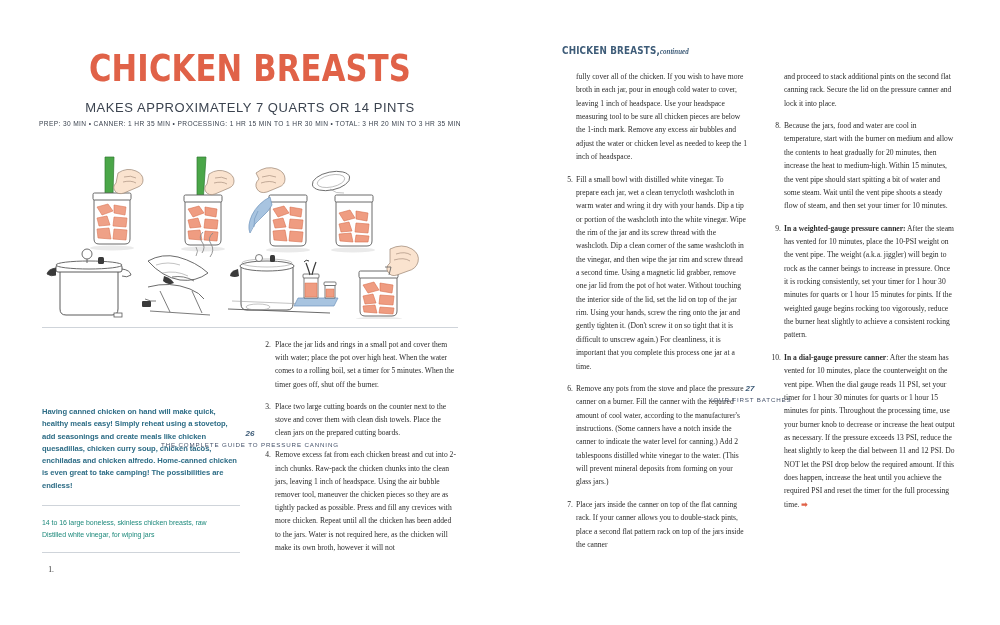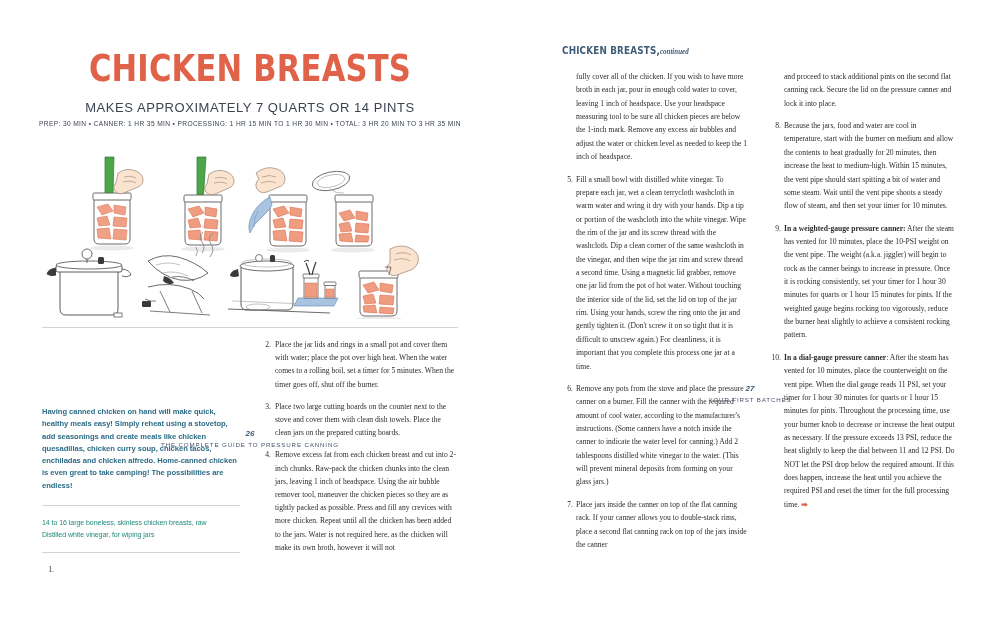--- a/index.html
+++ b/index.html
@@ -425,21 +425,21 @@
           <li>
             <span class="num">5.</span>
             <span>Fill a small bowl with distilled white vinegar. To prepare each jar, wet a clean terrycloth washcloth in warm water and wring it dry with your hands. Dip a tip or portion of the washcloth into the white vinegar. Wipe the rim of the jar and its screw thread with the washcloth. Dip a clean corner of the same washcloth in the vinegar, and then wipe the jar rim and screw thread a second time. Using a magnetic lid grabber, remove one jar lid from the pot of hot water. Without touching the interior side of the lid, set the lid on top of the jar rim. Using your hands, screw the ring onto the jar and gently tighten it. (Don't screw it on so tight that it is difficult to unscrew again.) For cleanliness, it is important that you complete this process one jar at a time.</span>
           </li>
           <li>
             <span class="num">6.</span>
             <span>Remove any pots from the stove and place the pressure canner on a burner. Fill the canner with the required amount of cool water, according to the manufacturer's instructions. (Some canners have a notch inside the canner to indicate the water level for canning.) Add 2 tablespoons distilled white vinegar to the water. (This will prevent mineral deposits from forming on your glass jars.)</span>
           </li>
           <li>
             <span class="num">7.</span>
-            <span>Place jars inside the canner on top of the flat canning rack. If your canner allows you to double-stack rims, place a second flat canning rack on top of the jars inside the canner</span>
+            <span>Place jars inside the canner on top of the flat canning rack. If your canner allows you to double-stack pints, place a second flat pattern rack on top of the jars inside the canner</span>
           </li>
         </ol>
       </div>
 
       <div class="col2">
         <p class="cont-para">and proceed to stack additional pints on the second flat canning rack. Secure the lid on the pressure canner and lock it into place.</p>
         <ol class="steps2">
           <li>
             <span class="num">8.</span>
             <span>Because the jars, food and water are cool in temperature, start with the burner on medium and allow the contents to heat gradually for 20 minutes, then increase the heat to medium-high. Within 15 minutes, the vent pipe should start spitting a bit of water and some steam. Wait until the vent pipe shoots a steady flow of steam, and then set your timer for 10 minutes.</span>

